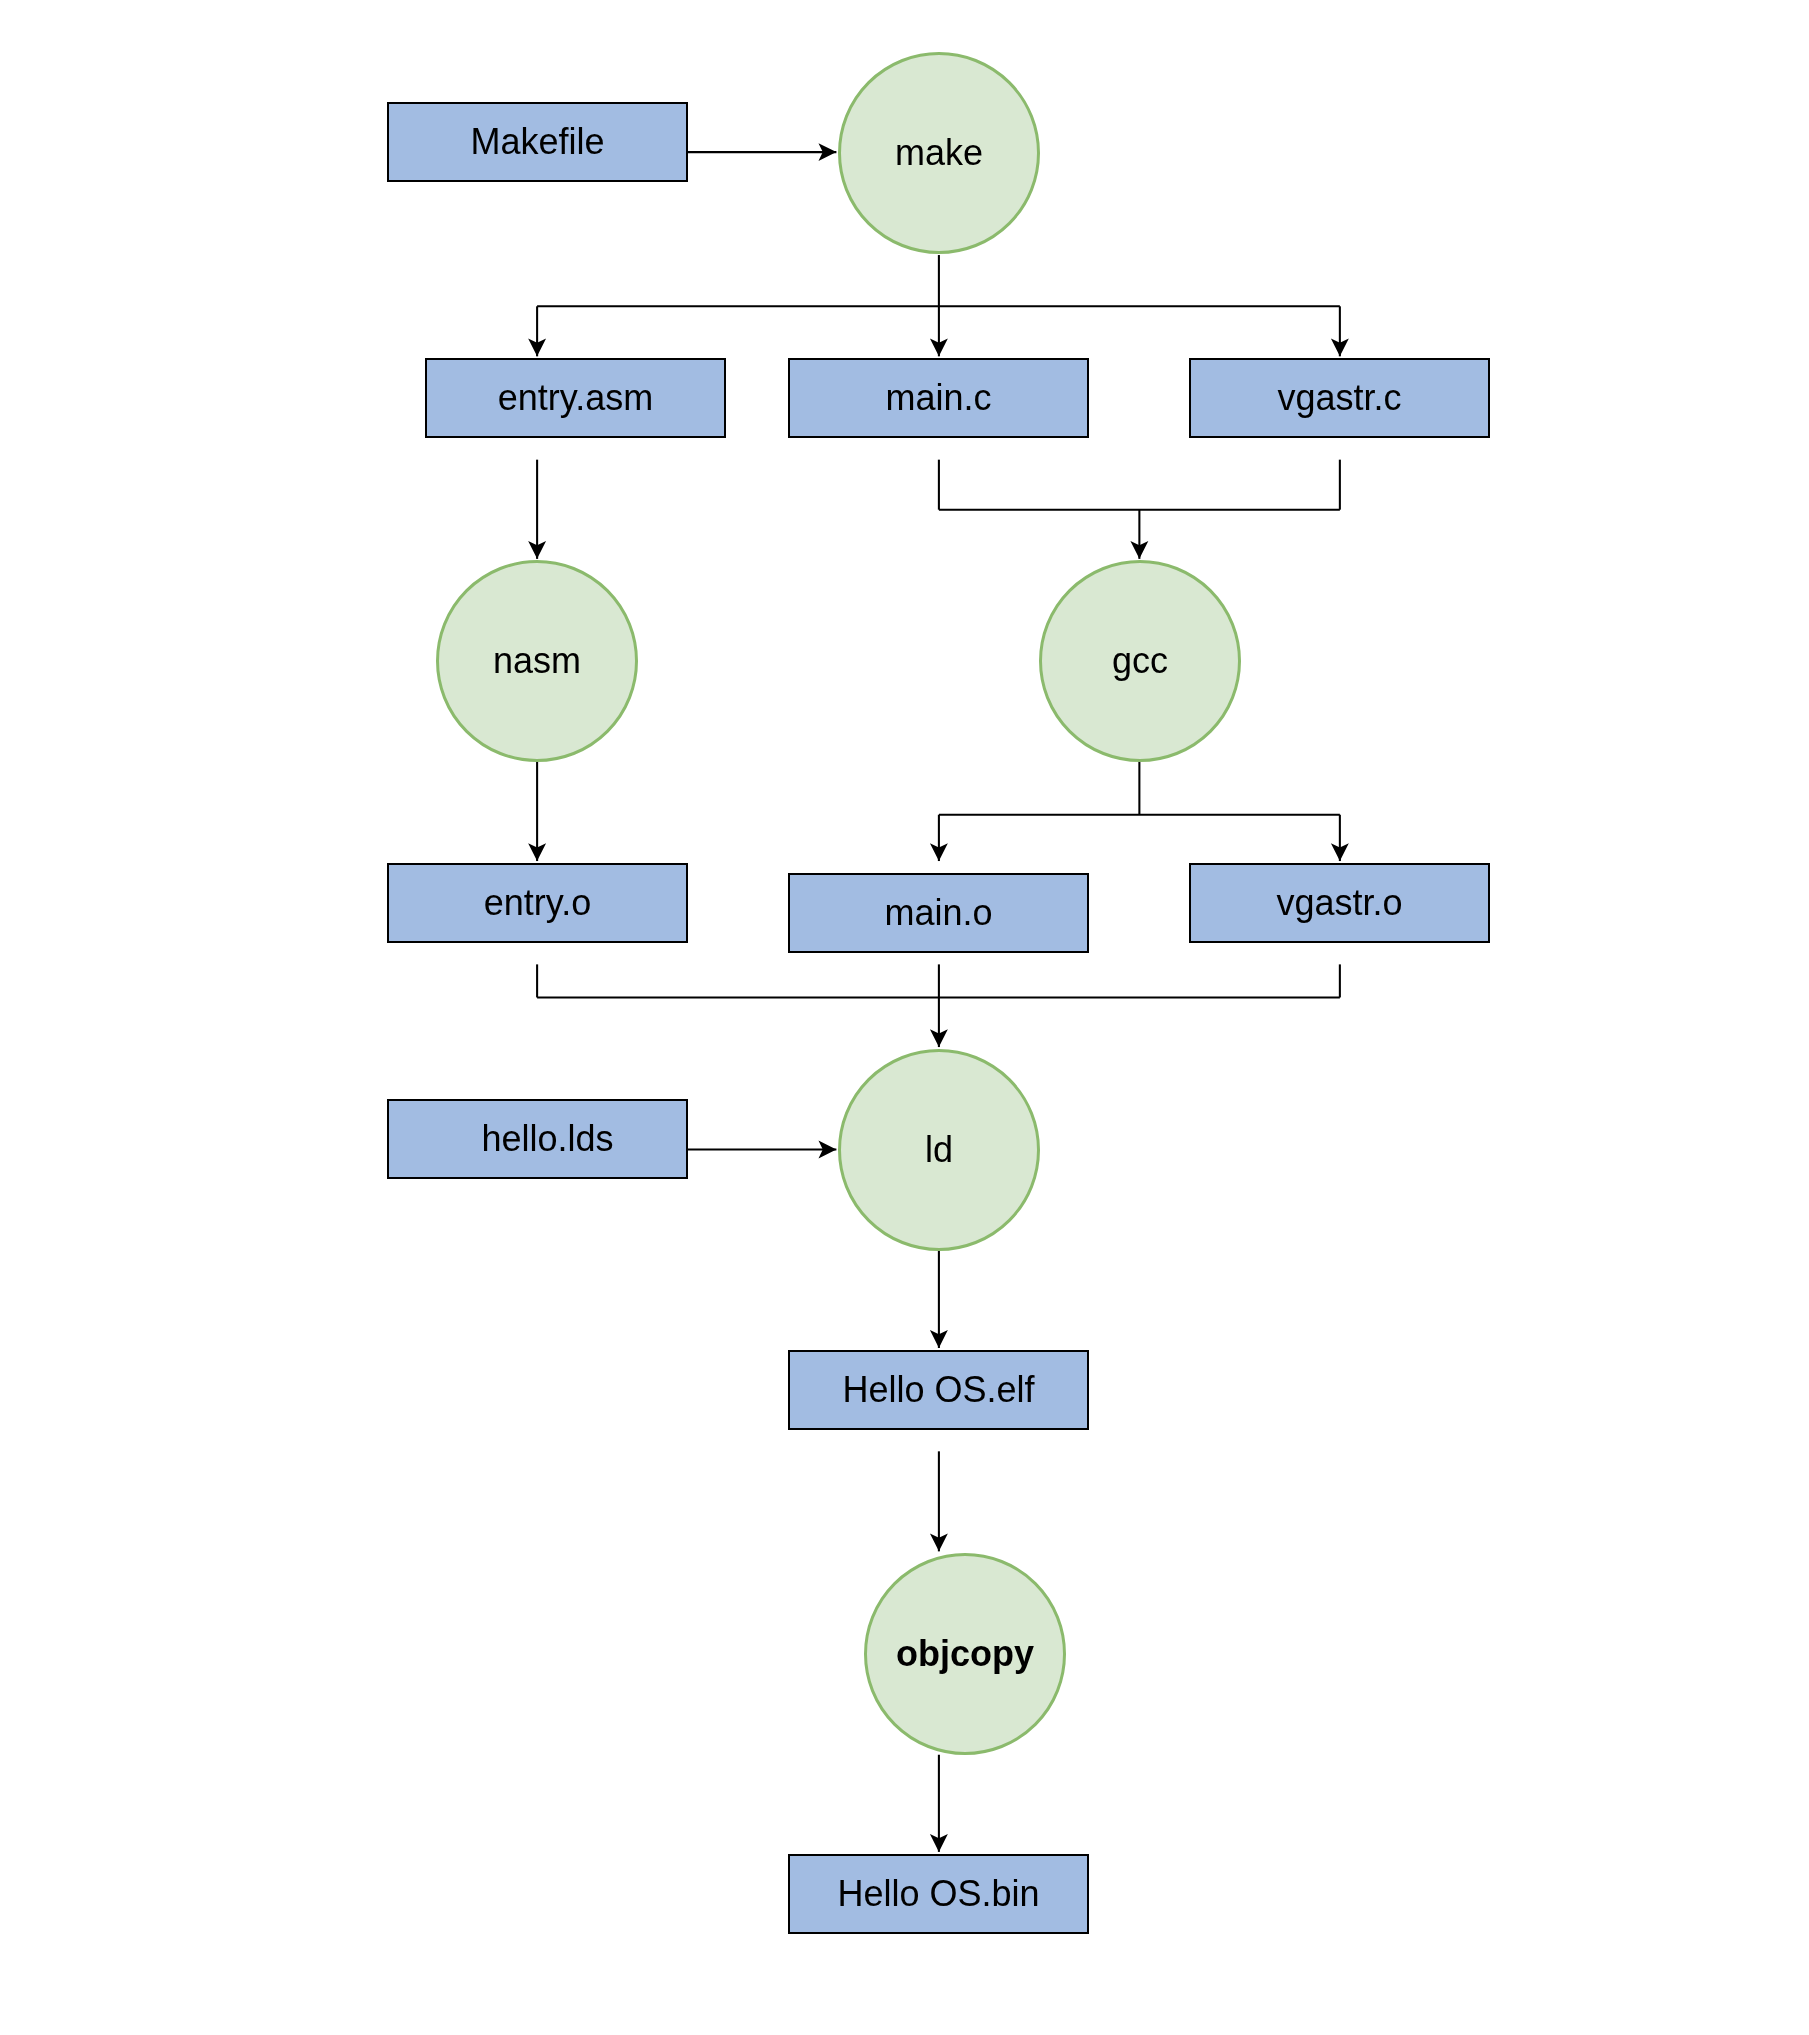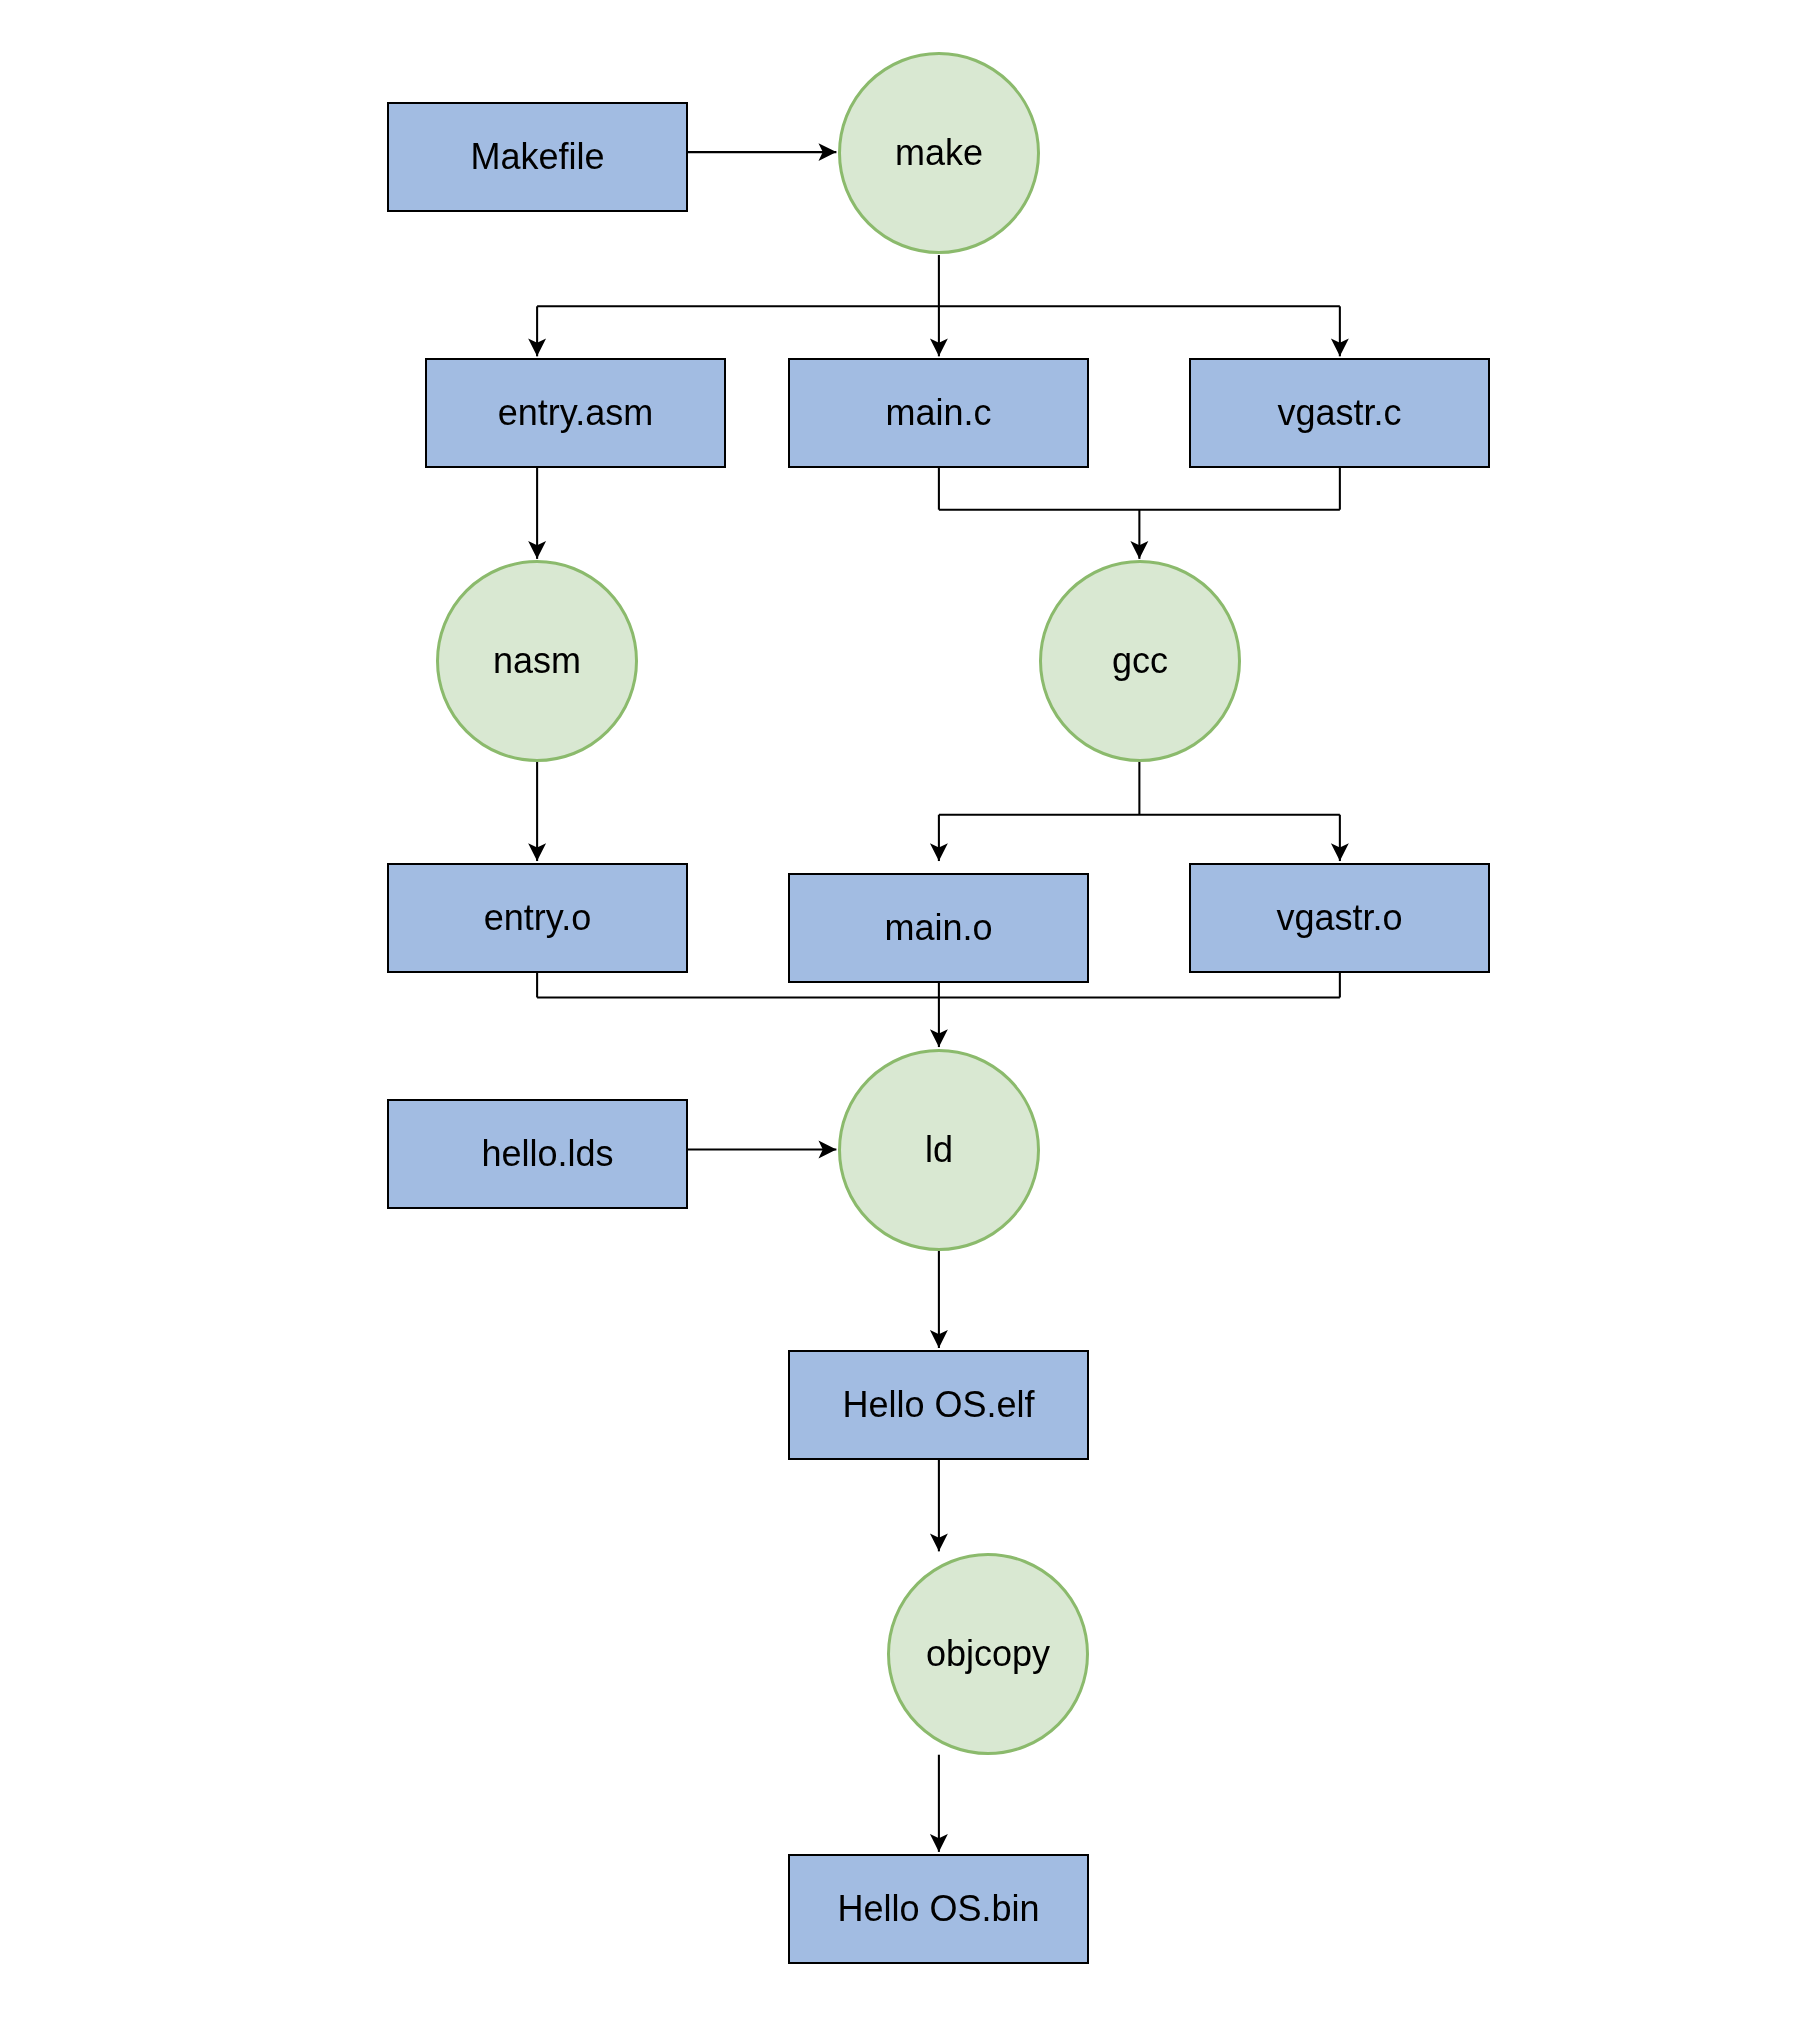--- a/index.html
+++ b/index.html
@@ -13,21 +13,21 @@
     font-family:"Liberation Sans", sans-serif; color:#000;
   }
   .edges{position:absolute; left:0; top:0; width:1810px; height:2035px;}
   .edge{stroke:var(--edge-color); stroke-width:5; fill:none;}
   .arrowhead{fill:var(--edge-color);}
   .node{
     position:absolute; display:flex; align-items:center; justify-content:center;
     font-size:36px; line-height:1; text-align:center; box-sizing:border-box;
   }
   .node.file{
-    width:301px; height:110px;
+    width:301px; height:80px;
     background:var(--file-fill); border:2.9px solid var(--file-border);
   }
   .node.tool{
     width:202px; height:202px; border-radius:50%;
     background:var(--tool-fill); border:3.3px solid var(--tool-border);
   }
 </style>
 </head>
 <body>
 
@@ -111,18 +111,18 @@
     </div>
   <div class="node tool" style="left:436px; top:560px;">
       <span>nasm</span>
     </div>
   <div class="node tool" style="left:1039px; top:560px;">
       <span>gcc</span>
     </div>
   <div class="node tool" style="left:838px; top:1049px;">
       <span>ld</span>
     </div>
-  <div class="node tool" style="left:887px; top:1553px;">
+  <div class="node tool" style="left:864px; top:1553px;font-weight:bold;">
       <span>objcopy</span>
     </div>
 
 </div>
 
 
 </body></html>

